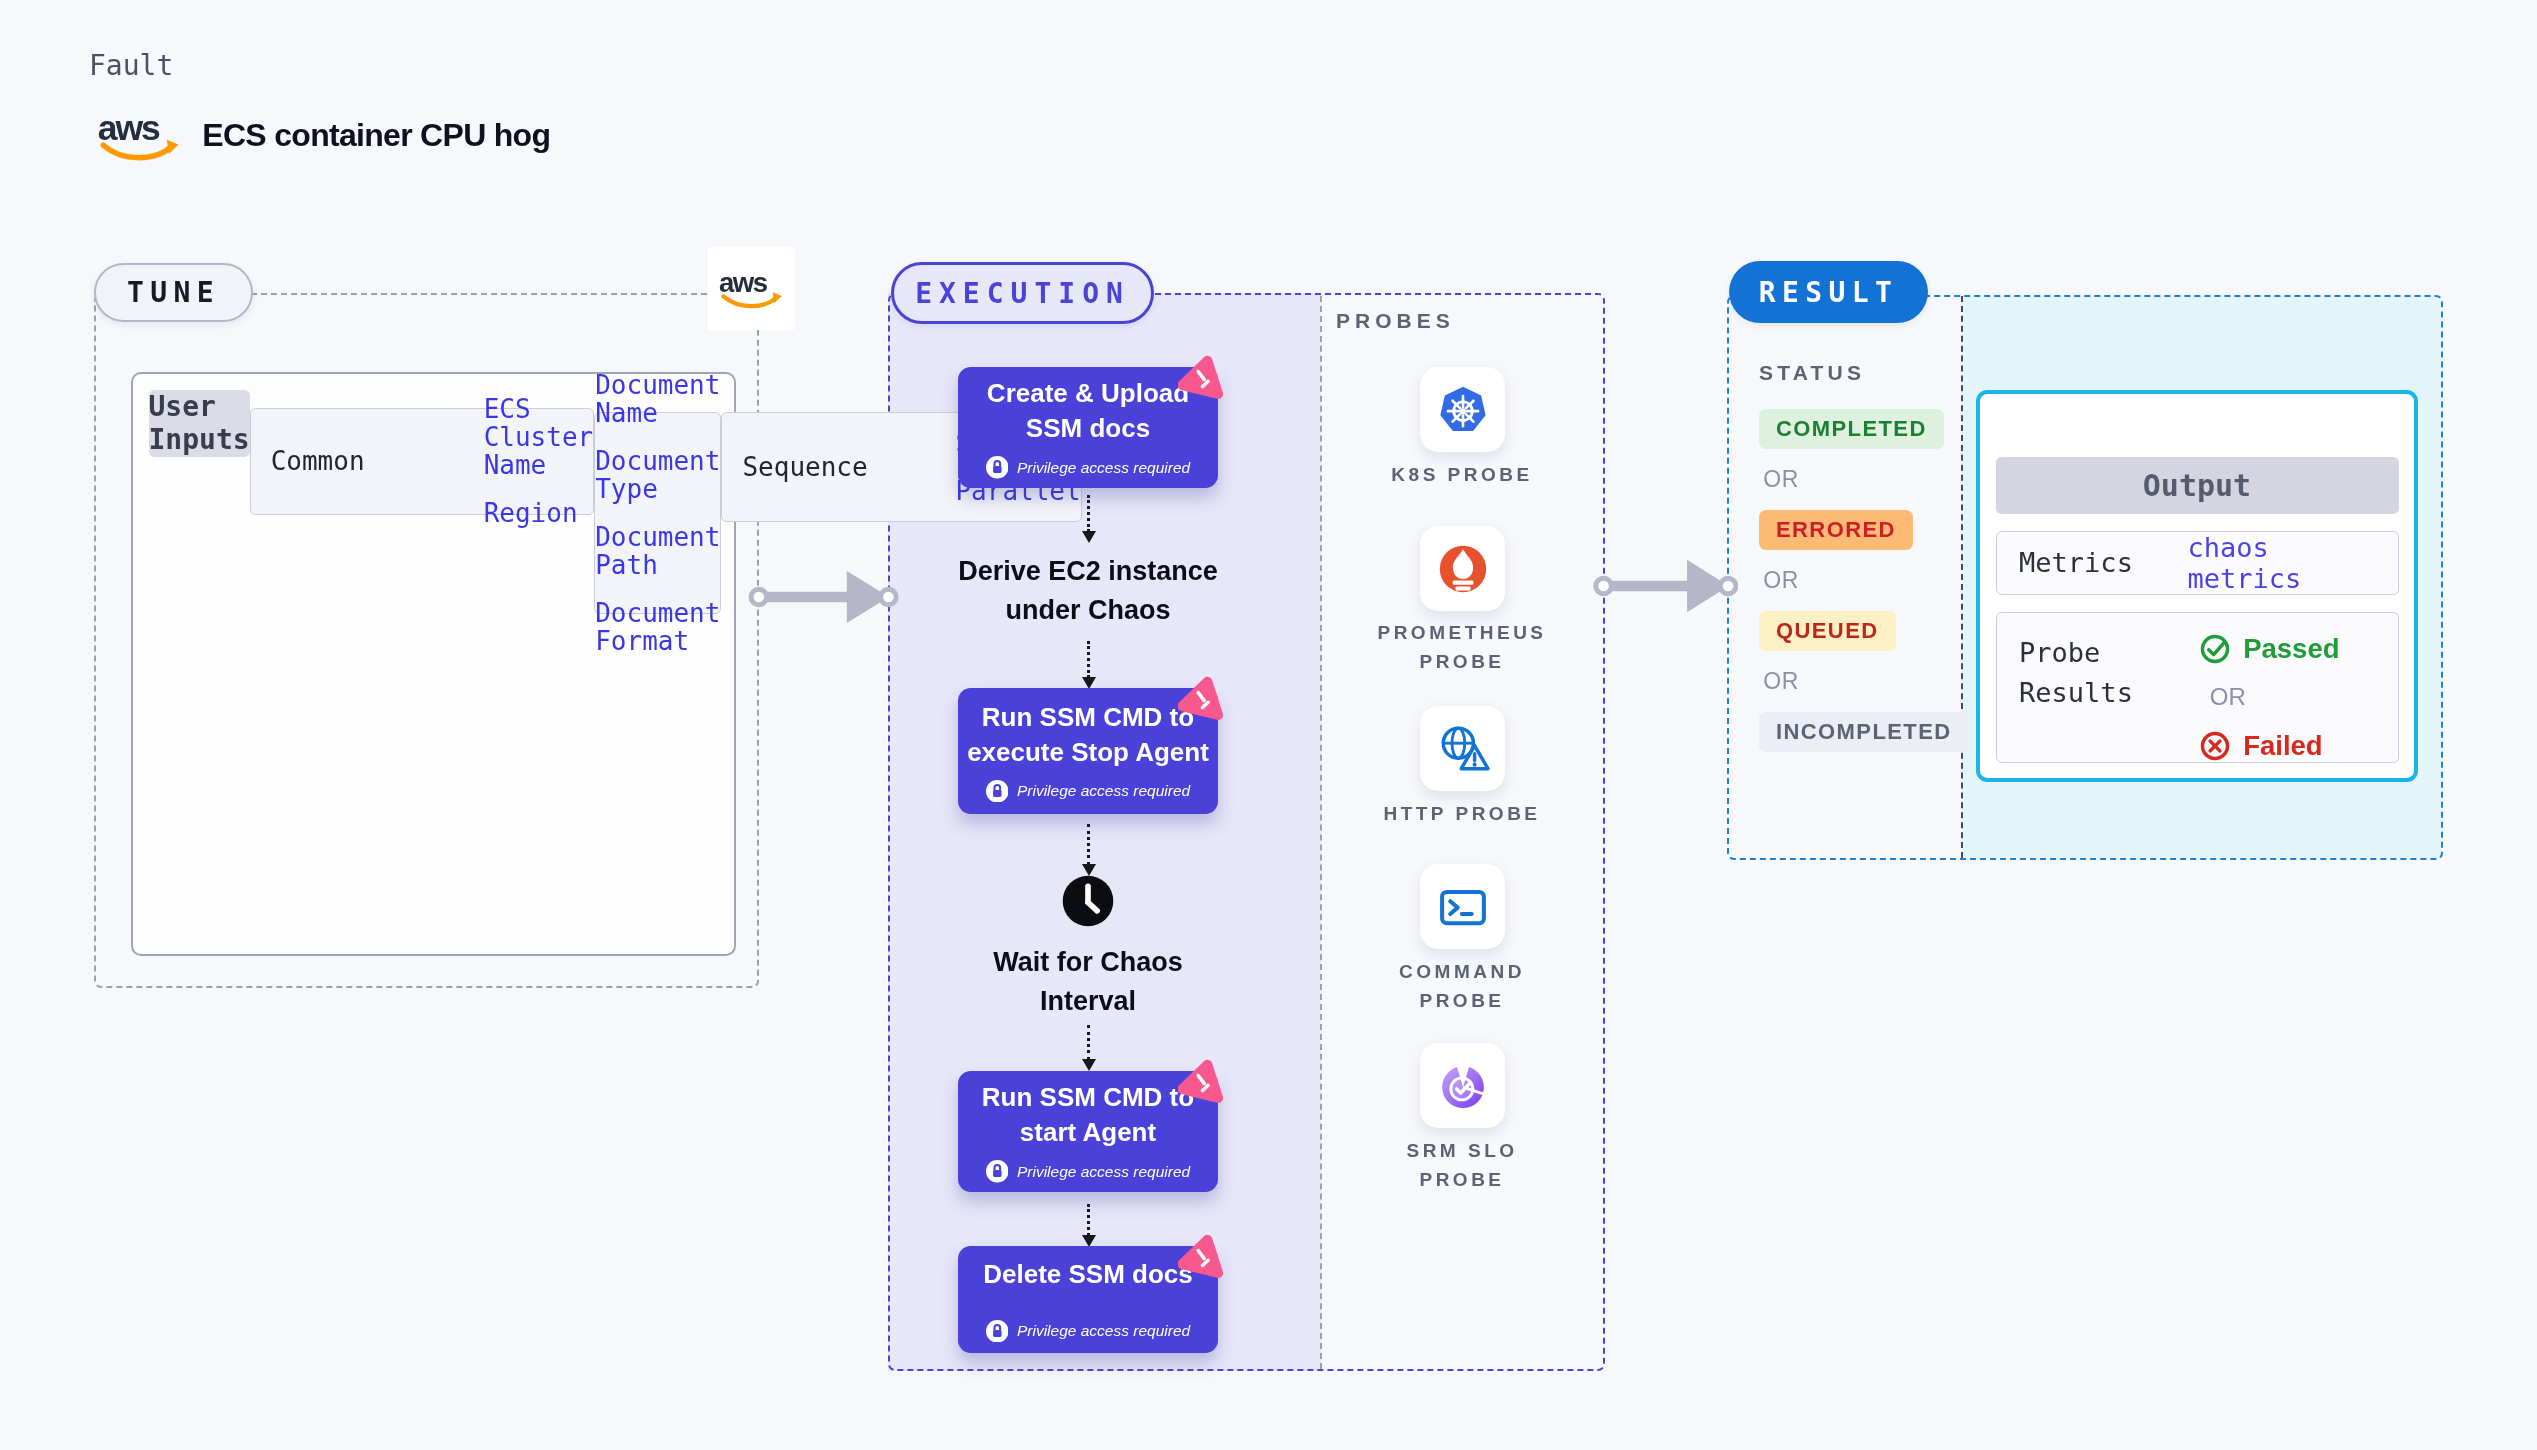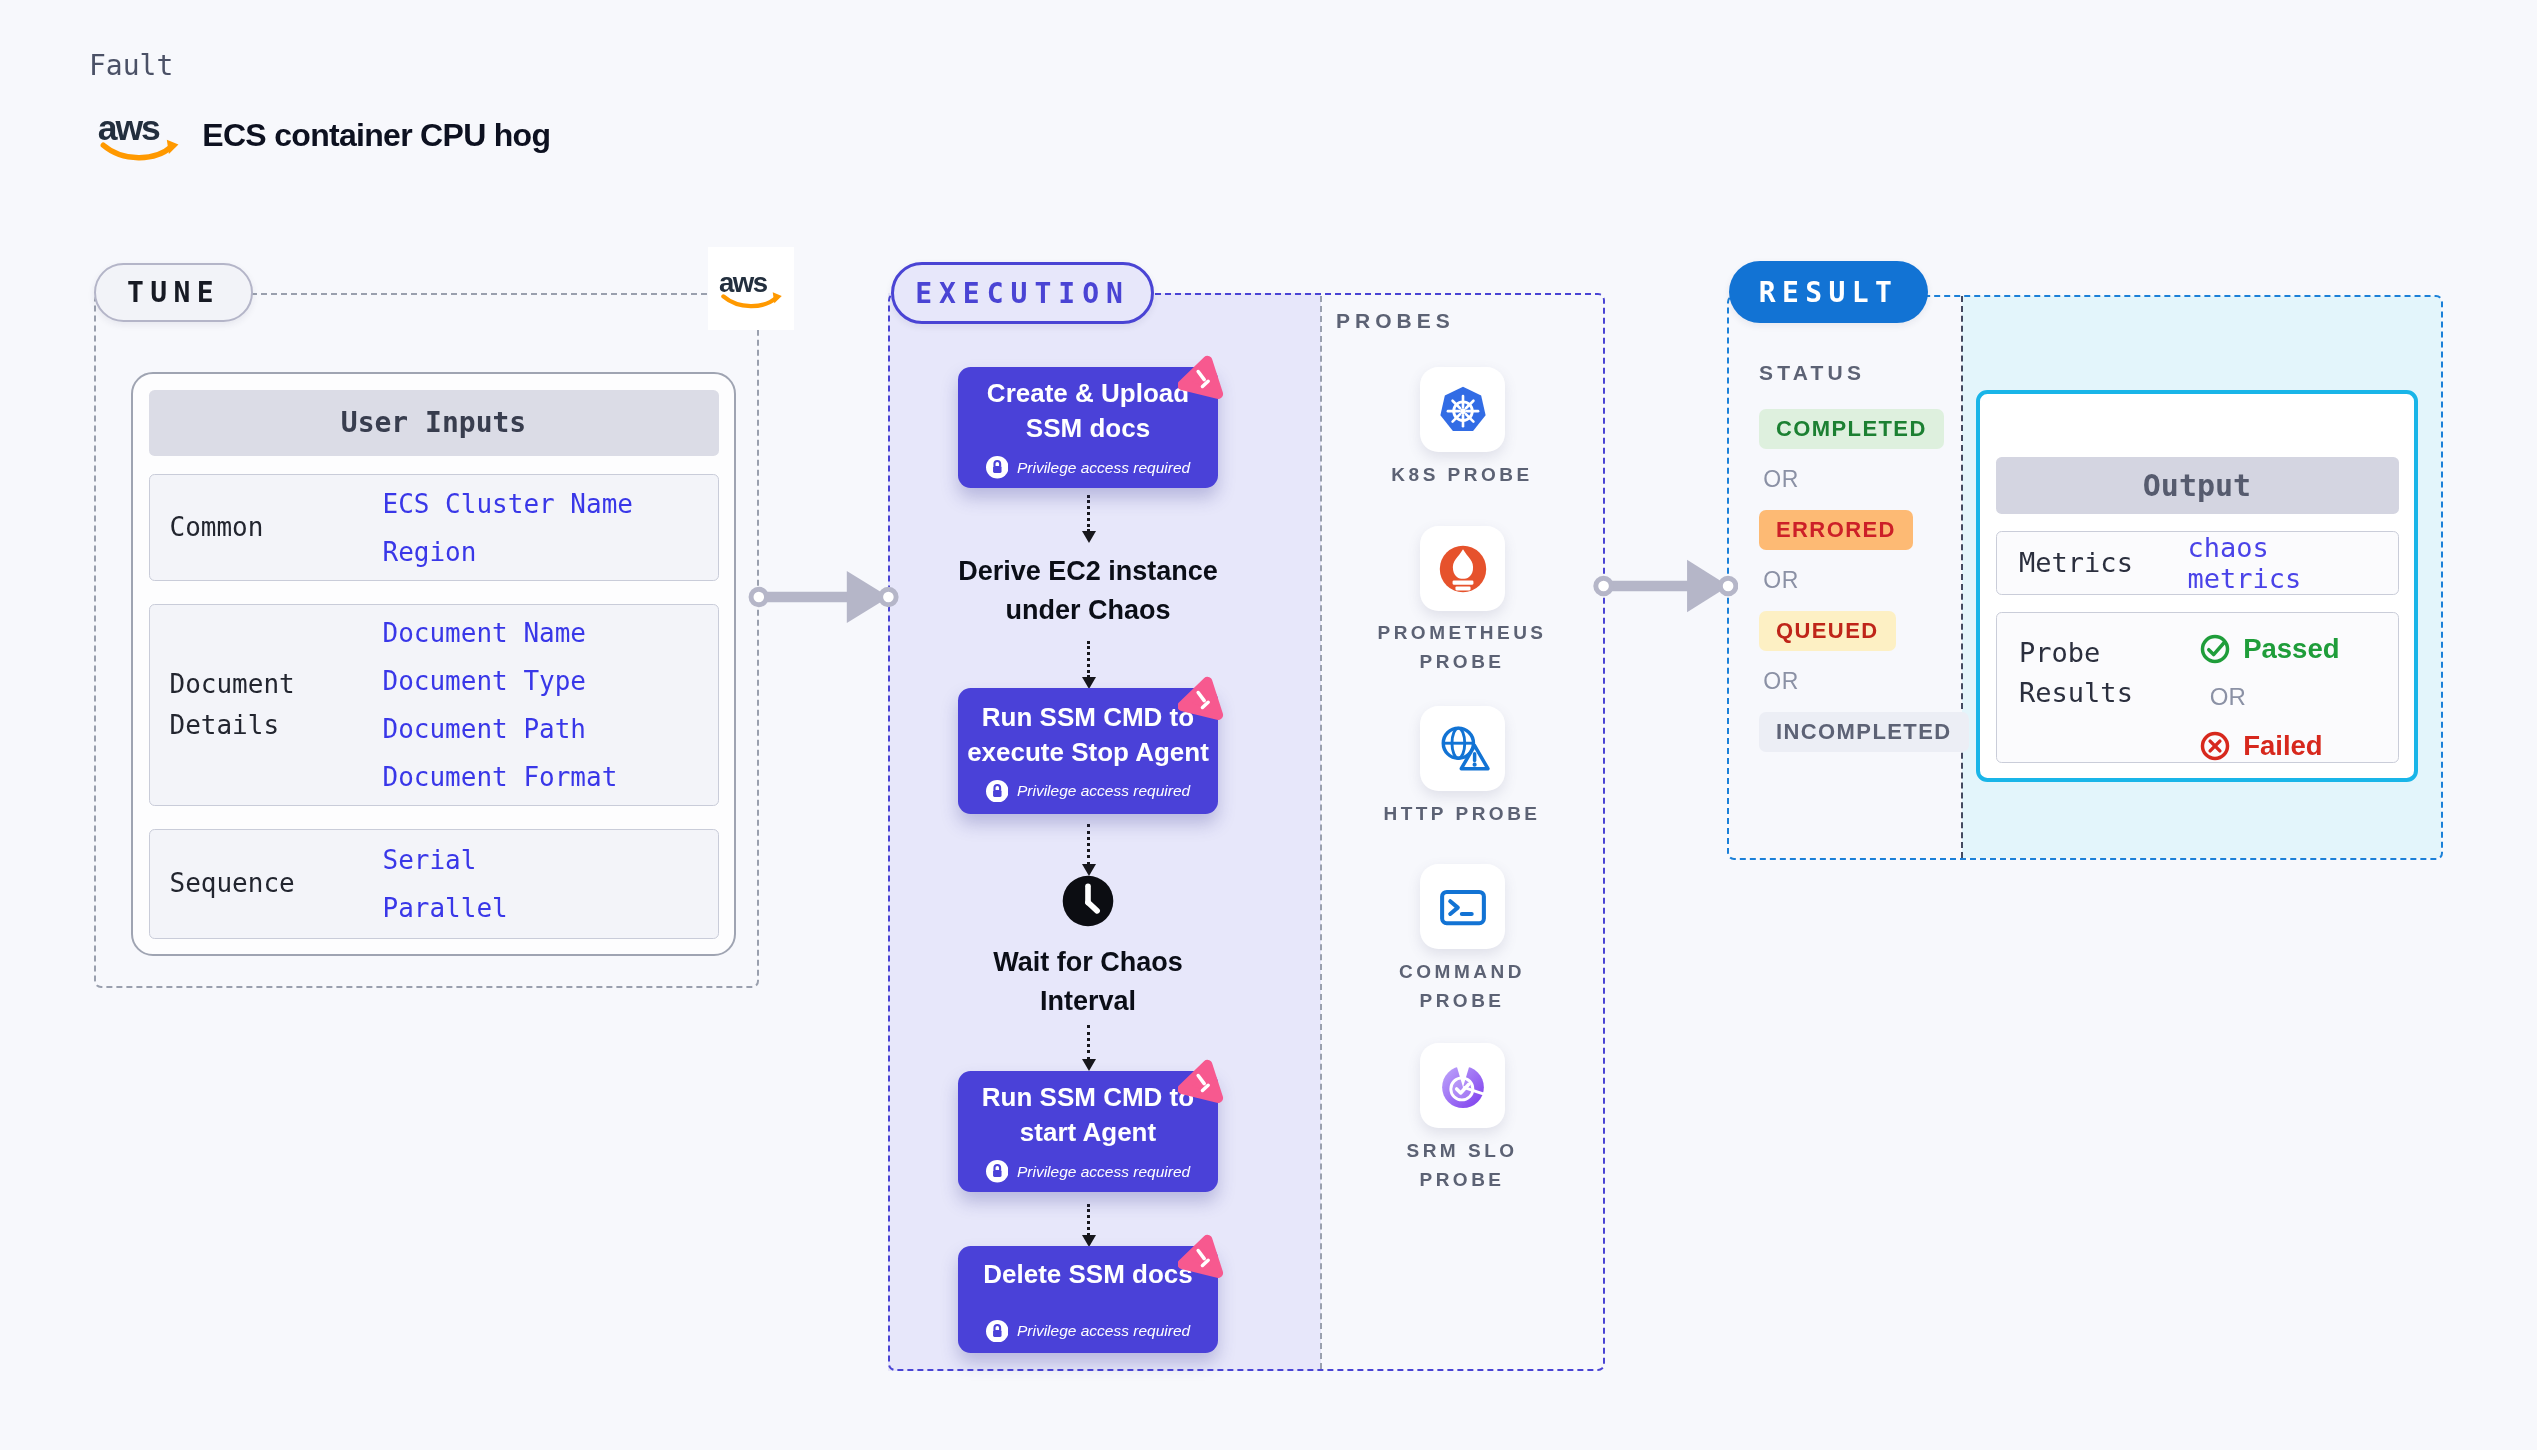--- a/index.html
+++ b/index.html
@@ -41,22 +41,22 @@
   .result-outline { position:absolute; left:1727px; top:295px; width:716px; height:565px;
     border:2.8px dashed #1b80d8; border-radius:7px; z-index:2; }
   .result-divider { position:absolute; left:1961px; top:296px; height:562px; width:0;
     border-left:2.1px dashed #434960; z-index:2; }
 
   .aws-badge { position:absolute; left:708px; top:247px; width:86px; height:83px;
     background:#ffffff; display:flex; align-items:center; justify-content:center; z-index:5; }
 
   
   .ui-card { position:absolute; left:131px; top:372px; width:605px; height:584px;
-    background:#fdfdfe; border:2.1px solid #9fa4b2; border-radius:22px; z-index:3;
-    padding:15.5px; display:flex; flex-direction:column; }
+    background:#fdfdfe; border:2.1px solid #9fa4b2; border-radius:10px; z-index:3;
+    padding:15.5px; display:flex; flex-direction:row; }
   .ui-header { height:67px; background:#dbdce6; border-radius:5.6px; display:flex;
     align-items:center; justify-content:center; font-family:"DejaVu Sans Mono",monospace;
     font-weight:bold; font-size:28px; color:#383d4e; }
   .ui-row { background:#f3f4f9; border:1.4px solid #c9ccd9; border-radius:5.6px;
     display:flex; padding:18.3px 0; }
   .ui-row + .ui-row { margin-top:22.6px; }
   .ui-row-common   { margin-top:18.3px; height:107px; }
   .ui-row-docs     { height:202px; }
   .ui-row-sequence { height:110px; }
   .ui-label { width:233px; padding-left:20px; font-family:"DejaVu Sans Mono",monospace;
@@ -157,21 +157,20 @@
   <div class="ui-card">
     <div class="ui-header">User Inputs</div>
     <div class="ui-row ui-row-common">
       <div class="ui-label">Common</div>
       <div class="ui-values">
         <div class="ui-value">ECS Cluster Name</div>
         <div class="ui-value">Region</div>
       </div>
     </div>
     <div class="ui-row ui-row-docs">
-      <div class="ui-label">Document Details</div>
       <div class="ui-values">
         <div class="ui-value">Document Name</div>
         <div class="ui-value">Document Type</div>
         <div class="ui-value">Document Path</div>
         <div class="ui-value">Document Format</div>
       </div>
     </div>
     <div class="ui-row ui-row-sequence">
       <div class="ui-label">Sequence</div>
       <div class="ui-values">

